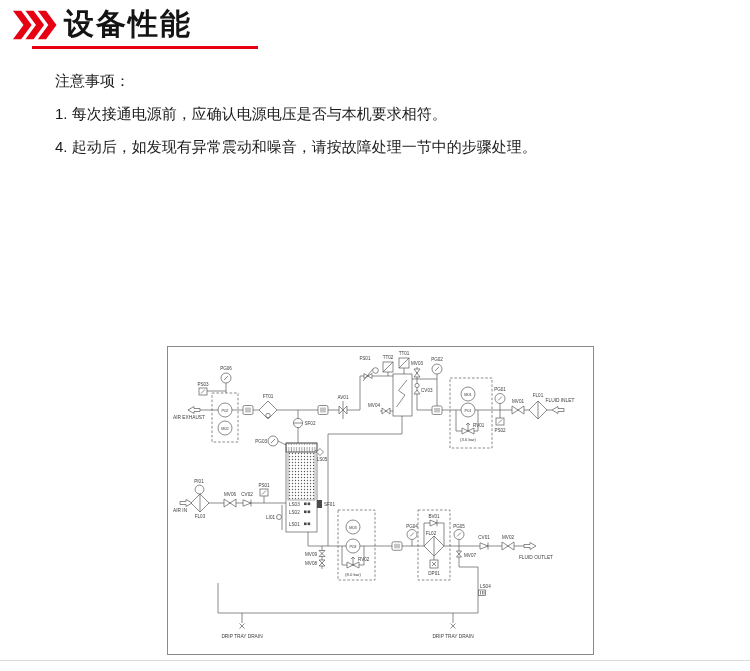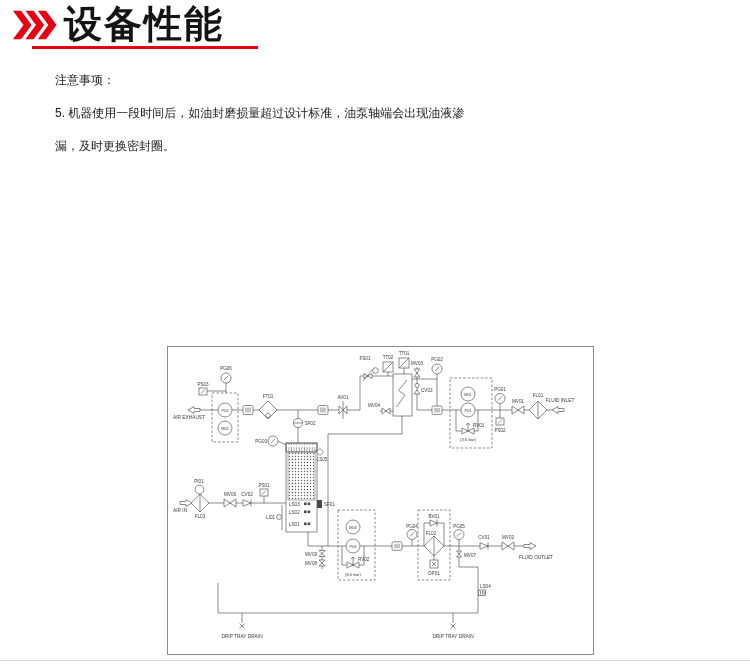--- a/index.html
+++ b/index.html
@@ -1,25 +1,25 @@
 <!DOCTYPE html>
 <html><head>
 <meta charset="utf-8">
 <style>
   html,body{margin:0;padding:0;background:#fff;}
   #page{position:relative;width:750px;height:671px;background:#fff;overflow:hidden;
         font-family:"Liberation Sans",sans-serif;}
   
   .hdr-icon{position:absolute;left:13px;top:10px;width:44px;height:30px;}
-  .hdr-title{position:absolute;left:64px;top:4px;margin:0;font-size:38px;font-weight:700;
+  .hdr-title{position:absolute;left:64px;top:4px;margin:0;font-size:30px;font-weight:700;
              color:#141414;letter-spacing:2px;line-height:40px;}
   .hdr-underline{position:absolute;left:32px;top:46px;width:226px;height:3px;background:#e60012;}
   
   .notes{position:absolute;left:55px;top:64px;width:662px;color:#1b1b1b;
-         font-size:12px;line-height:33px;}
+         font-size:15px;line-height:33px;}
   .notes p{margin:0;white-space:pre-wrap;}
   
   .diagram{position:absolute;left:167px;top:346px;width:427px;height:309px;
            border:1px solid #8a8a8a;background:#fff;box-sizing:border-box;}
   .diagram svg{display:block;}
   .dg{stroke:#5a5a5a;stroke-width:0.7;fill:none;}
   .dgf{stroke:#5a5a5a;stroke-width:0.7;fill:#fff;}
   .dash{stroke:#5a5a5a;stroke-width:0.7;fill:none;stroke-dasharray:2.6 1.8;}
   .solid{fill:#4a4a4a;stroke:none;}
   text{font-family:"Liberation Sans",sans-serif;fill:#3d3d3d;stroke:none;}
@@ -37,22 +37,22 @@
   <svg class="hdr-icon" viewBox="0 0 46 30">
     <path d="M0,0 h8.5 l11,15 l-11,15 H0 l11,-15 Z" fill="#e60012"></path>
     <path d="M13,0 h8.5 l11,15 l-11,15 H13 l11,-15 Z" fill="#e60012"></path>
     <path d="M26,0 h8.5 l11,15 l-11,15 H26 l11,-15 Z" fill="#e60012"></path>
   </svg>
   <h1 class="hdr-title">设备性能</h1>
   <div class="hdr-underline"></div>
 
   <div class="notes">
     <p>注意事项：</p>
-    <p>5. 机器使用一段时间后，如油封磨损量超过设计标准，油泵轴端会出现油液渗
-漏，及时更换密封圈。</p>
+    <p>1. 每次接通电源前，应确认电源电压是否与本机要求相符。</p>
+    <p>4. 起动后，如发现有异常震动和噪音，请按故障处理一节中的步骤处理。</p>
   </div>
 
   <div class="diagram">
   <svg width="425" height="307" viewBox="0 0 425 307">
     <defs>
       <pattern id="dots" width="3" height="3" patternUnits="userSpaceOnUse">
         <circle cx="1.5" cy="1.5" r="0.7" fill="#5a5a5a"></circle>
       </pattern>
       <pattern id="vticks" width="2.6" height="9" patternUnits="userSpaceOnUse">
         <line x1="1.2" y1="1" x2="1.2" y2="8" stroke="#5a5a5a" stroke-width="0.6"></line>

